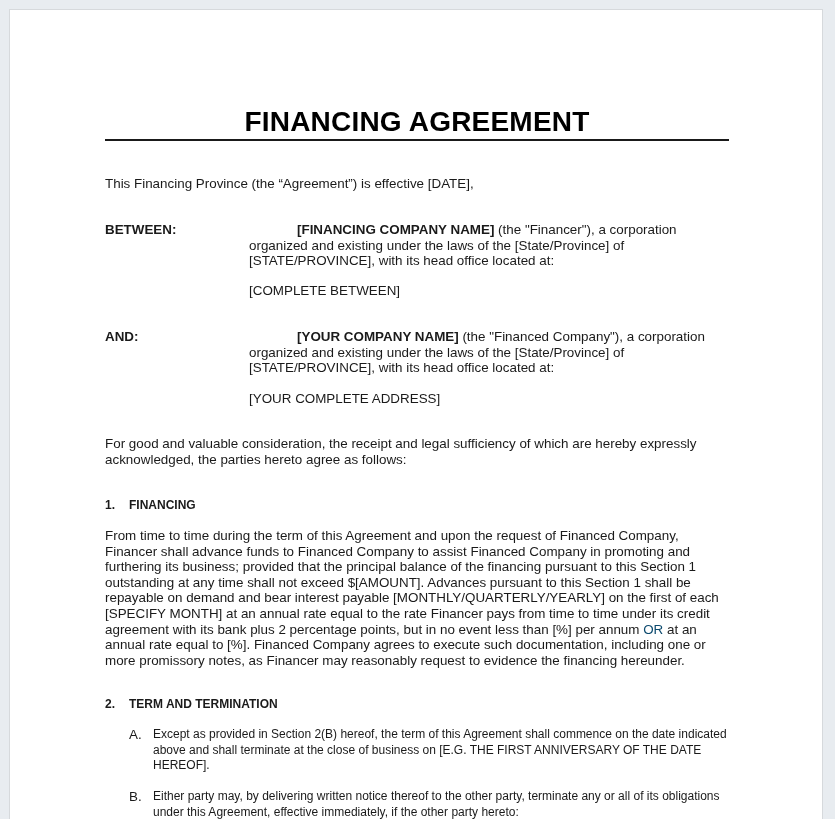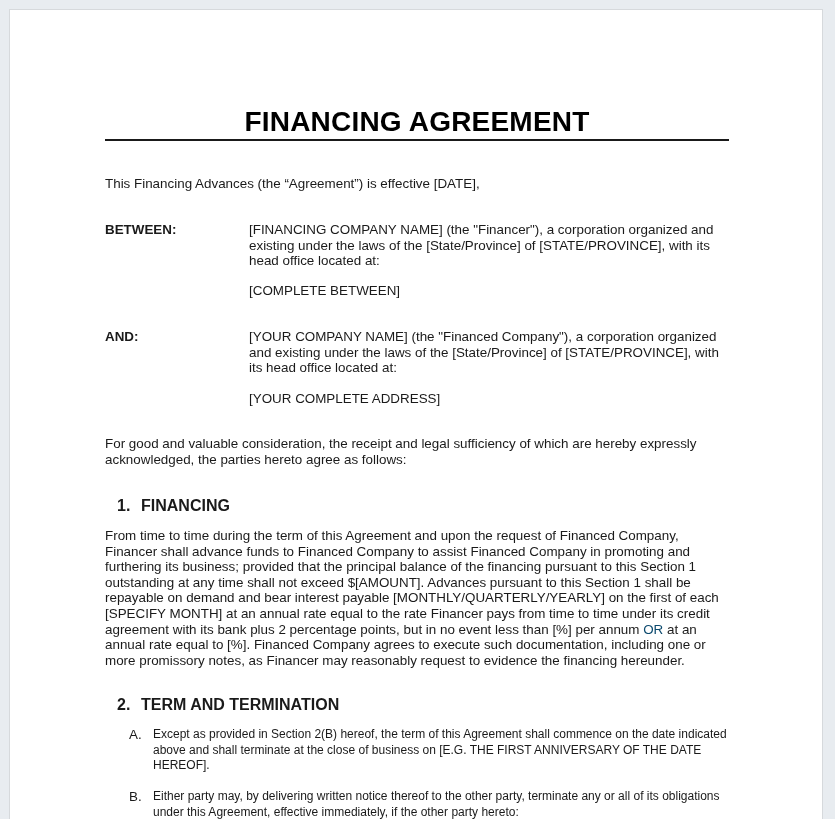--- a/index.html
+++ b/index.html
@@ -26,38 +26,38 @@
     letter-spacing: 0.2px; color: #000;
   }
   .title-rule {
     position: absolute; left: 0; top: 129px; width: 624px; height: 2px;
     background: #1a1a1a;
   }
   .p { position: absolute; left: 0; font-size: 13.4px; line-height: 15.6px; }
   .intro { top: 166px; width: 624px; }
   .party-label { position: absolute; left: 0; font-weight: bold; font-size: 13.4px; line-height: 15.6px; }
   .party-text { position: absolute; left: 144px; width: 480px; font-size: 13.4px; line-height: 15.6px; }
-  .b { font-weight: normal; }
+  .b { font-weight: bold; margin-left: 48px; }
   .consideration { top: 426px; width: 624px; }
-  .sec-head { position: absolute; left: 12px; font-weight: bold; font-size: 16px; line-height: 15.6px; }
+  .sec-head { position: absolute; left: 0; font-weight: bold; font-size: 12px; line-height: 15.6px; }
   .sec-num { display: inline-block; width: 24px; }
   .sec1-body { top: 518px; width: 624px; }
   .orange { color: #0c4a6e; }
   .sub-letter { position: absolute; left: 24px; font-size: 13.4px; line-height: 15.6px; }
   .sub-text { position: absolute; left: 48px; width: 576px; font-size: 12px; line-height: 15.6px; }
 </style>
 </head>
 <body>
 
 <div class="sheet">
   <div class="content">
     <div class="title">FINANCING AGREEMENT</div>
     <div class="title-rule"></div>
 
-    <div class="p intro">This Financing Advances (the “Agreement”) is effective [DATE],</div>
+    <div class="p intro">This Financing Province (the “Agreement”) is effective [DATE],</div>
 
     <div class="party-label" style="top:212px">BETWEEN:</div>
     <div class="party-text" style="top:212px"><span class="b">[FINANCING COMPANY NAME]</span><span> (the "Financer"), a corporation organized and existing under the laws of the [State/Province] of [STATE/PROVINCE], with its head office located at:</span></div>
     <div class="party-text" style="top:273px">[COMPLETE BETWEEN]</div>
 
     <div class="party-label" style="top:319px">AND:</div>
     <div class="party-text" style="top:319px"><span class="b">[YOUR COMPANY NAME]</span><span> (the "Financed Company"), a corporation organized and existing under the laws of the [State/Province] of [STATE/PROVINCE], with its head office located at:</span></div>
     <div class="party-text" style="top:381px">[YOUR COMPLETE ADDRESS]</div>
 
     <div class="p consideration">For good and valuable consideration, the receipt and legal sufficiency of which are hereby expressly acknowledged, the parties hereto agree as follows:</div>

